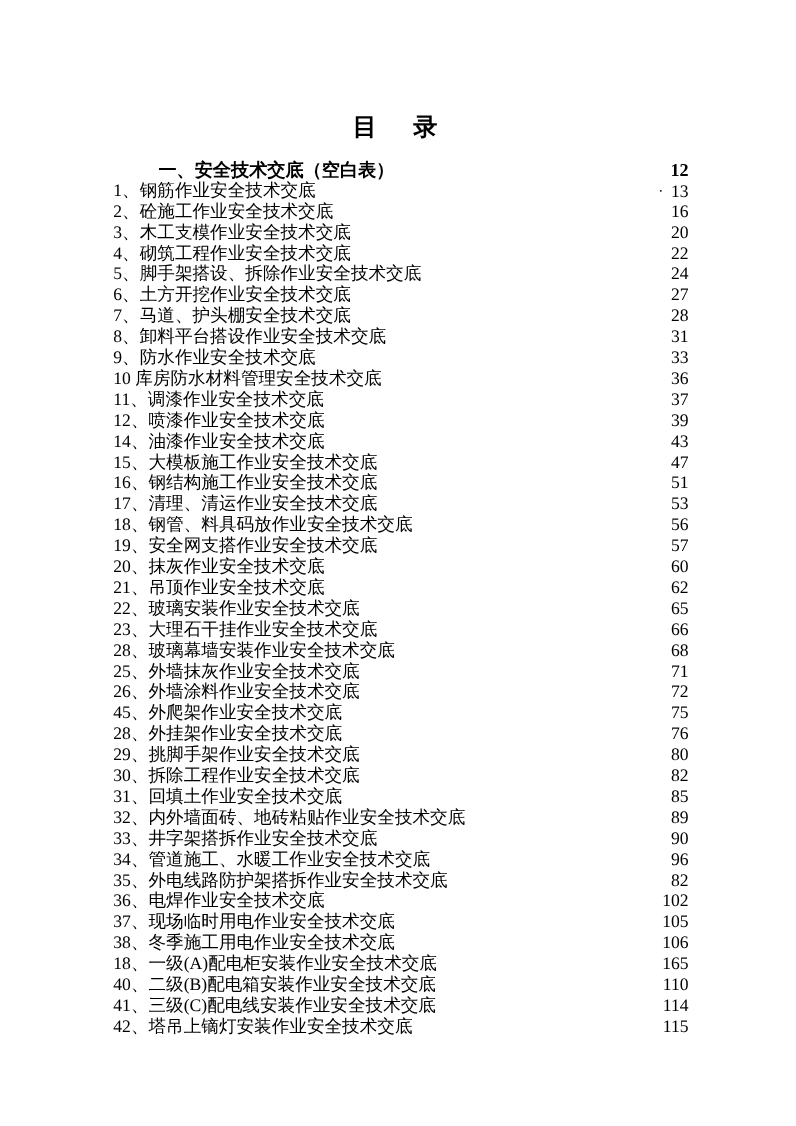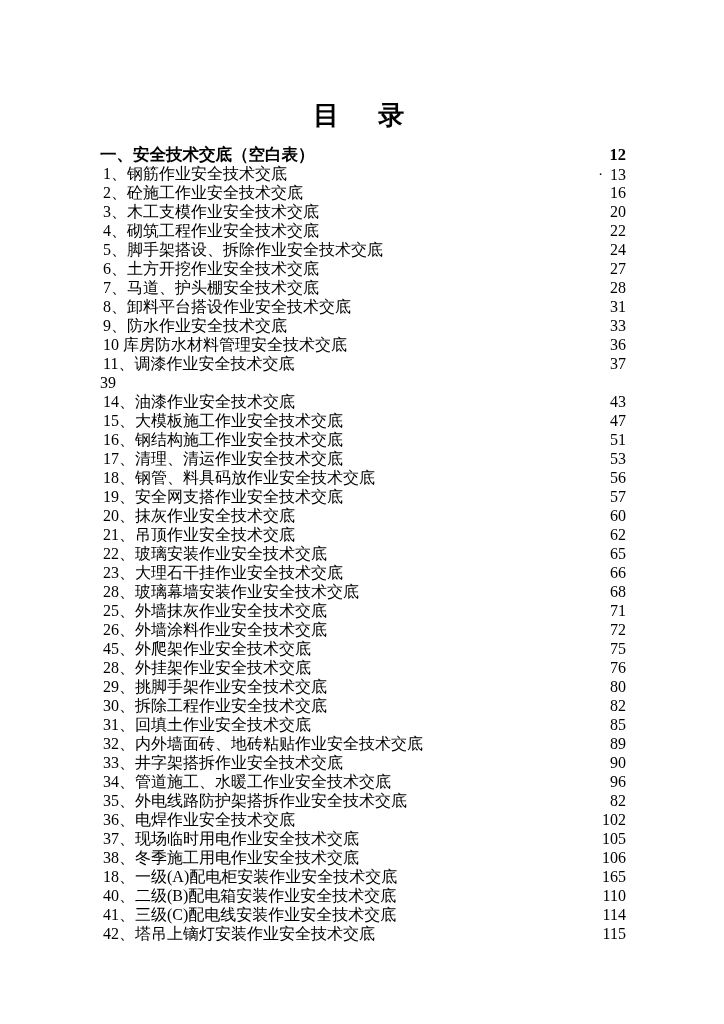--- a/index.html
+++ b/index.html
@@ -16,21 +16,21 @@
     color: #000000;
     overflow: hidden;
   }
   .doc-title {
     position: absolute;
     top: 97px;
     left: 0;
     width: 100%;
     margin: 0;
     text-align: center;
-    font-size: 26px;
+    font-size: 22px;
     line-height: 38px;
     font-weight: bold;
     letter-spacing: 0.25em;
     white-space: pre;
   }
   .toc {
     position: absolute;
     top: 145px;
     left: 100px;
     width: 526px;
@@ -40,20 +40,21 @@
     display: flex;
     justify-content: space-between;
     align-items: baseline;
     height: 19px;
     line-height: 19px;
     white-space: nowrap;
   }
   .row.section {
     font-weight: bold;
     font-size: 16.5px;
+    margin-left: 44px;
   }
   .row .label {
     flex: 0 1 auto;
     overflow: hidden;
   }
   .row.entry .label {
     padding-left: 3px;
   }
   .pnum-wrap {
     flex: 0 0 auto;
@@ -169,20 +170,21 @@
 
       <div class="row entry">
         <span class="label">11、调漆作业安全技术交底</span>
         <span class="pnum-wrap">
 
           <span class="pagenum">37</span>
         </span>
       </div>
 
       <div class="row entry">
+        <span class="label">12、喷漆作业安全技术交底</span>
         <span class="pnum-wrap">
 
           <span class="pagenum">39</span>
         </span>
       </div>
 
 
       <div class="row entry">
         <span class="label">14、油漆作业安全技术交底</span>
         <span class="pnum-wrap">

